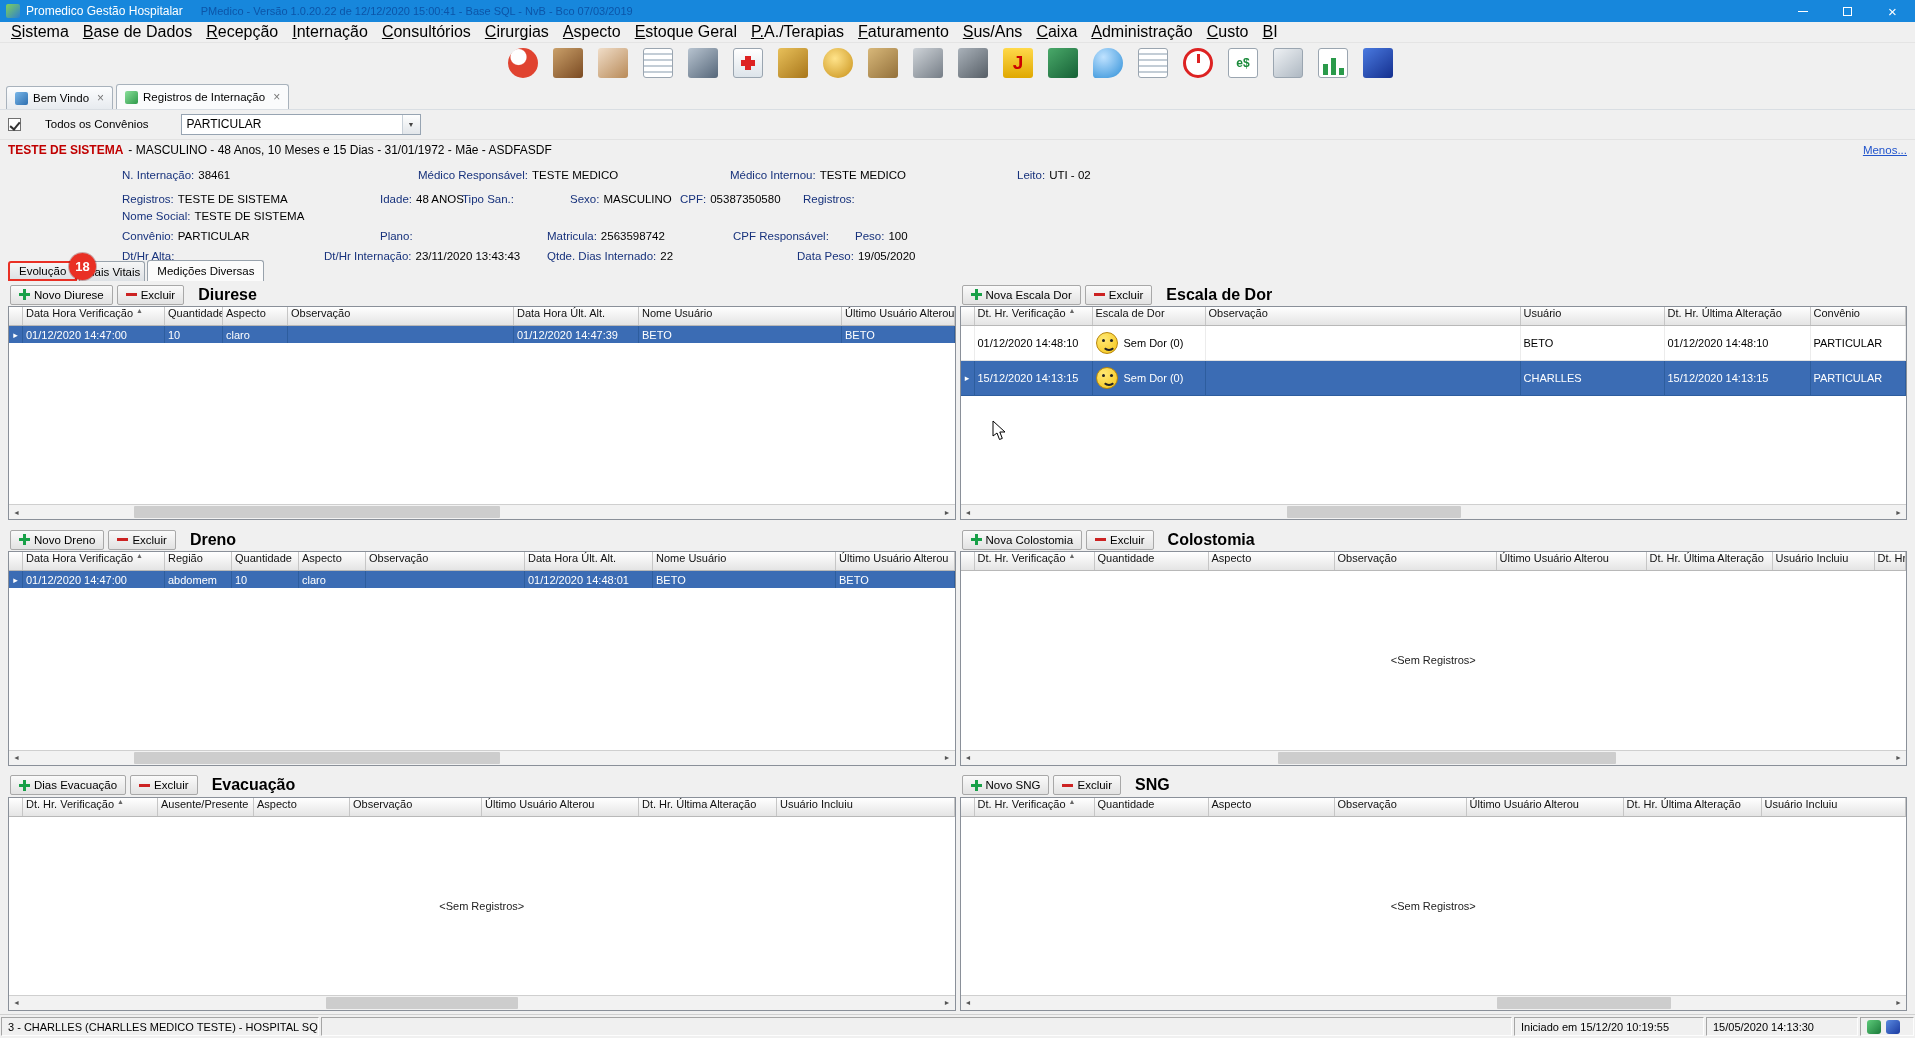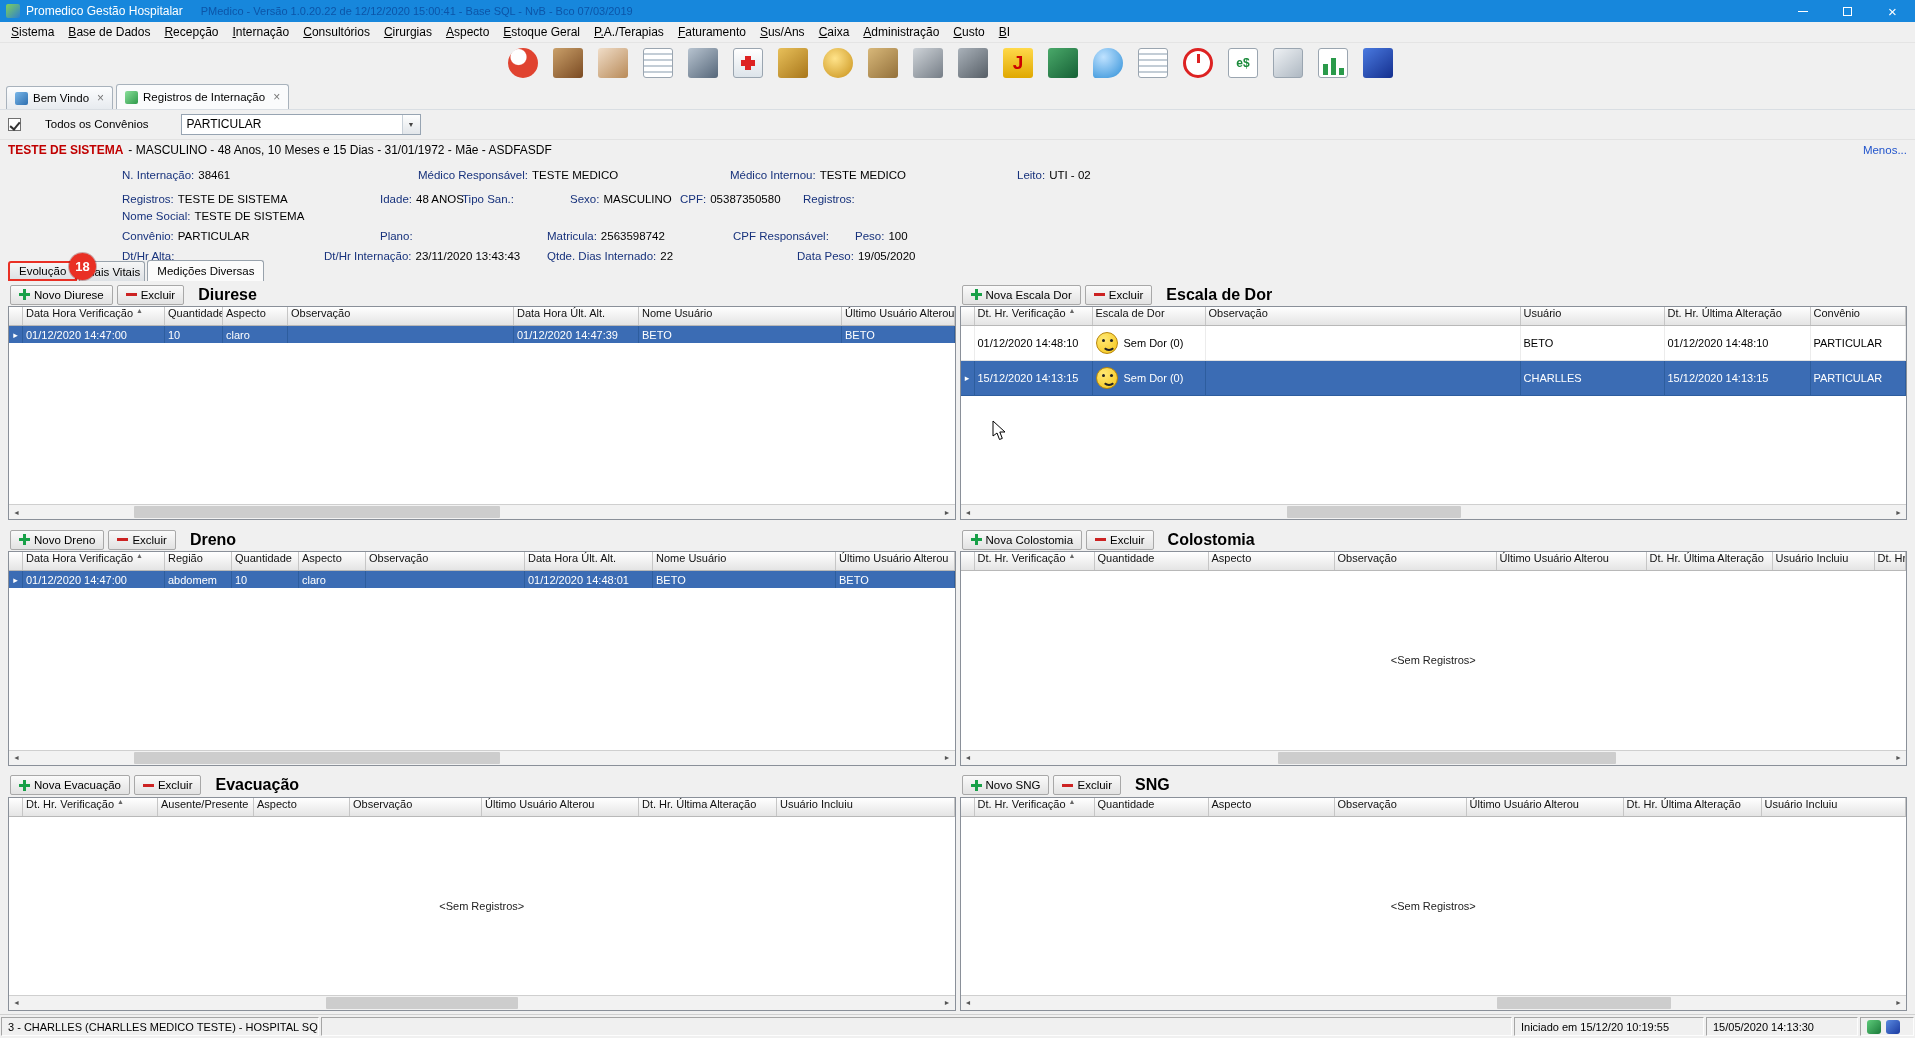--- a/index.html
+++ b/index.html
@@ -12,21 +12,21 @@
   .title-text{font-size:12px;white-space:nowrap}
   .title-extra{margin-left:18px;font-size:11px;color:#0c55a8;white-space:nowrap;overflow:hidden}
   .win-controls{margin-left:auto;display:flex;height:100%}
   .win-btn{width:45px;display:flex;align-items:center;justify-content:center}
   .glyph-min{width:10px;height:1px;background:#fff}
   .glyph-max{width:9px;height:9px;border:1px solid #fff}
   .glyph-close{font-size:15px;line-height:1}
 
   
   .menubar{position:absolute;top:22px;left:0;right:0;height:21px;background:#f0f0f0;display:flex;align-items:center;padding-left:4px;border-bottom:1px solid #e4e4e4}
-  .menu-item{display:inline-block;padding:16px 7px;font-size:12px;white-space:nowrap}
+  .menu-item{display:inline-block;padding:16px 7px;font-size:16px;white-space:nowrap}
   .menu-item::first-letter{text-decoration:underline}
 
   
   .toolbar{position:absolute;top:43px;left:0;right:0;height:40px;background:#f0f0f0;display:flex;align-items:center;gap:15px;padding-left:508px}
   .tbi{width:30px;height:30px;border-radius:3px;flex:0 0 auto;position:relative;display:flex;align-items:center;justify-content:center;font-size:13px}
   .ti-globe{background:radial-gradient(circle at 35% 30%,#fff 0 26%,#e04330 30% 100%);border-radius:50%}
   .ti-patients{background:linear-gradient(140deg,#caa06a,#7a4a22)}
   .ti-attendant{background:linear-gradient(140deg,#f0ddc8,#b88a58)}
   .ti-prescription,.ti-report{background:repeating-linear-gradient(#fff 0 4px,#c3cdd6 4px 6px);border:1px solid #9aa5b0}
   .ti-transport{background:linear-gradient(140deg,#b8c4d0,#56677a)}
@@ -62,21 +62,21 @@
   .checkbox{width:13px;height:13px;background:#fff;border:1px solid #707070;position:relative;display:inline-block;flex:0 0 auto}
   .checkbox::after{content:"";position:absolute;left:3px;top:1px;width:4px;height:8px;border:solid #333;border-width:0 2px 2px 0;transform:rotate(40deg)}
   .filter-label{margin:0 24px}
   .combo{width:240px;height:21px;background:#fff;border:1px solid #97a4b2;display:flex;align-items:center;margin-left:8px}
   .combo-value{flex:1;padding:0 5px;font-size:12px;white-space:nowrap;overflow:hidden}
   .combo-arrow{width:18px;height:100%;display:flex;align-items:center;justify-content:center;font-size:7px;color:#444;background:linear-gradient(#fefefe,#e2e6ea);border-left:1px solid #c8d0d8}
 
   
   .patientline{position:absolute;top:139px;left:0;right:0;height:20px;display:flex;align-items:center;padding:0 8px;font-size:12px;border-top:1px solid #e2e2e2;white-space:nowrap}
   .patient-name{color:#c00000;font-weight:bold;margin-right:5px}
-  .menos{margin-left:auto;color:#2255cc;font-size:11.5px}
+  .menos{margin-left:auto;color:#2255cc;text-decoration:underline;font-size:11.5px}
 
   .details{position:absolute;top:160px;left:0;right:0;height:100px}
   .photo-box{position:absolute;left:12px;top:5px;width:96px;height:85px;border:1px solid #bcbcbc;background:#f6f6f6;display:flex;align-items:center;justify-content:center;color:#333;font-size:12px}
   .field{position:absolute;white-space:nowrap;font-size:11.5px}
   .lbl{color:#17327c}
   .val{color:#000;margin-left:4px}
 
   
   .subtabs{position:absolute;top:260px;left:8px;right:8px;height:21px;display:flex;align-items:flex-end;gap:2px}
   .subtab{height:20px;padding:0 9px;display:flex;align-items:center;background:linear-gradient(#f6f6f6,#dde1e5);border:1px solid #98a2ac;border-bottom:none;border-radius:3px 3px 0 0;font-size:11.5px;white-space:nowrap}
@@ -576,21 +576,21 @@
           </div>
         <span class="sarrow">►</span>
       </div>
     </div>
   </section>
 
   <section class="panel">
     <div class="panel-toolbar">
       <button class="pbtn">
           <span class="ico-new"></span>
-          <span>Nova Evacuação</span>
+          <span>Dias Evacuação</span>
         </button>
       <button class="pbtn">
           <span class="ico-del"></span>
           <span>Excluir</span>
         </button>
       <h2 class="panel-title">Evacuação</h2>
     </div>
     <div class="grid" id="grid-evacuacao">
       <div class="grid-header">
         <div class="cell hc ind"></div>

